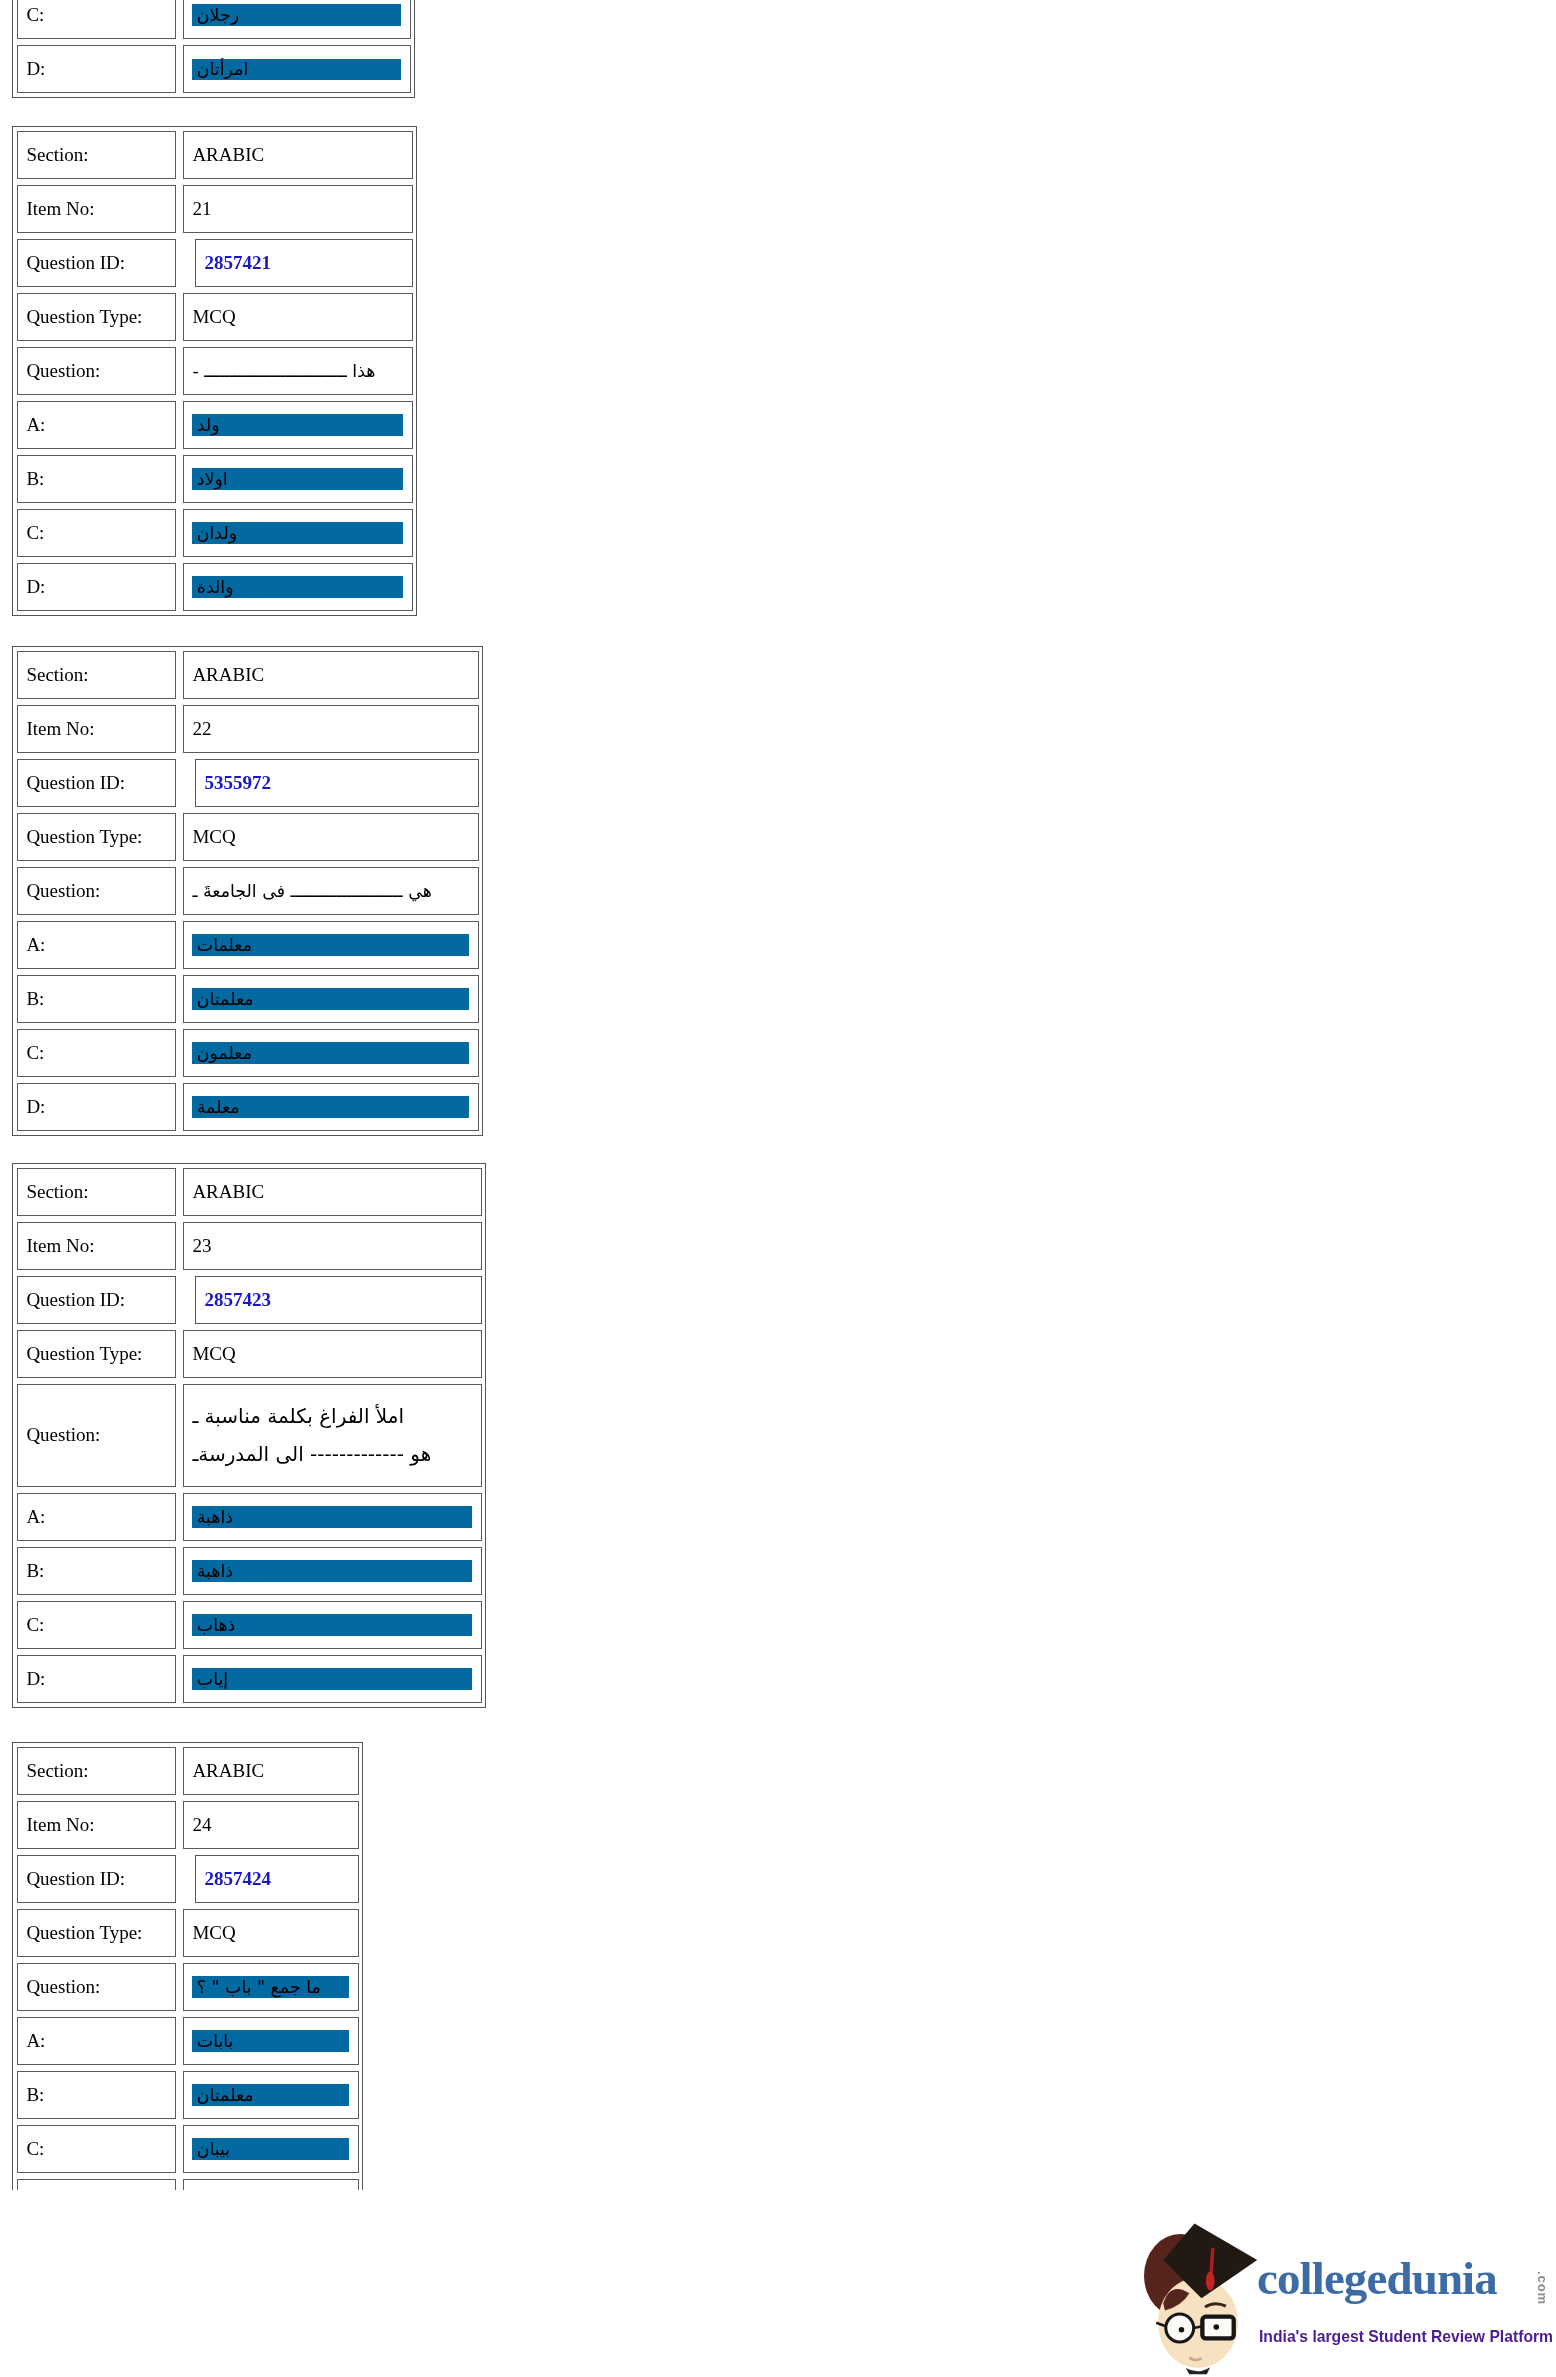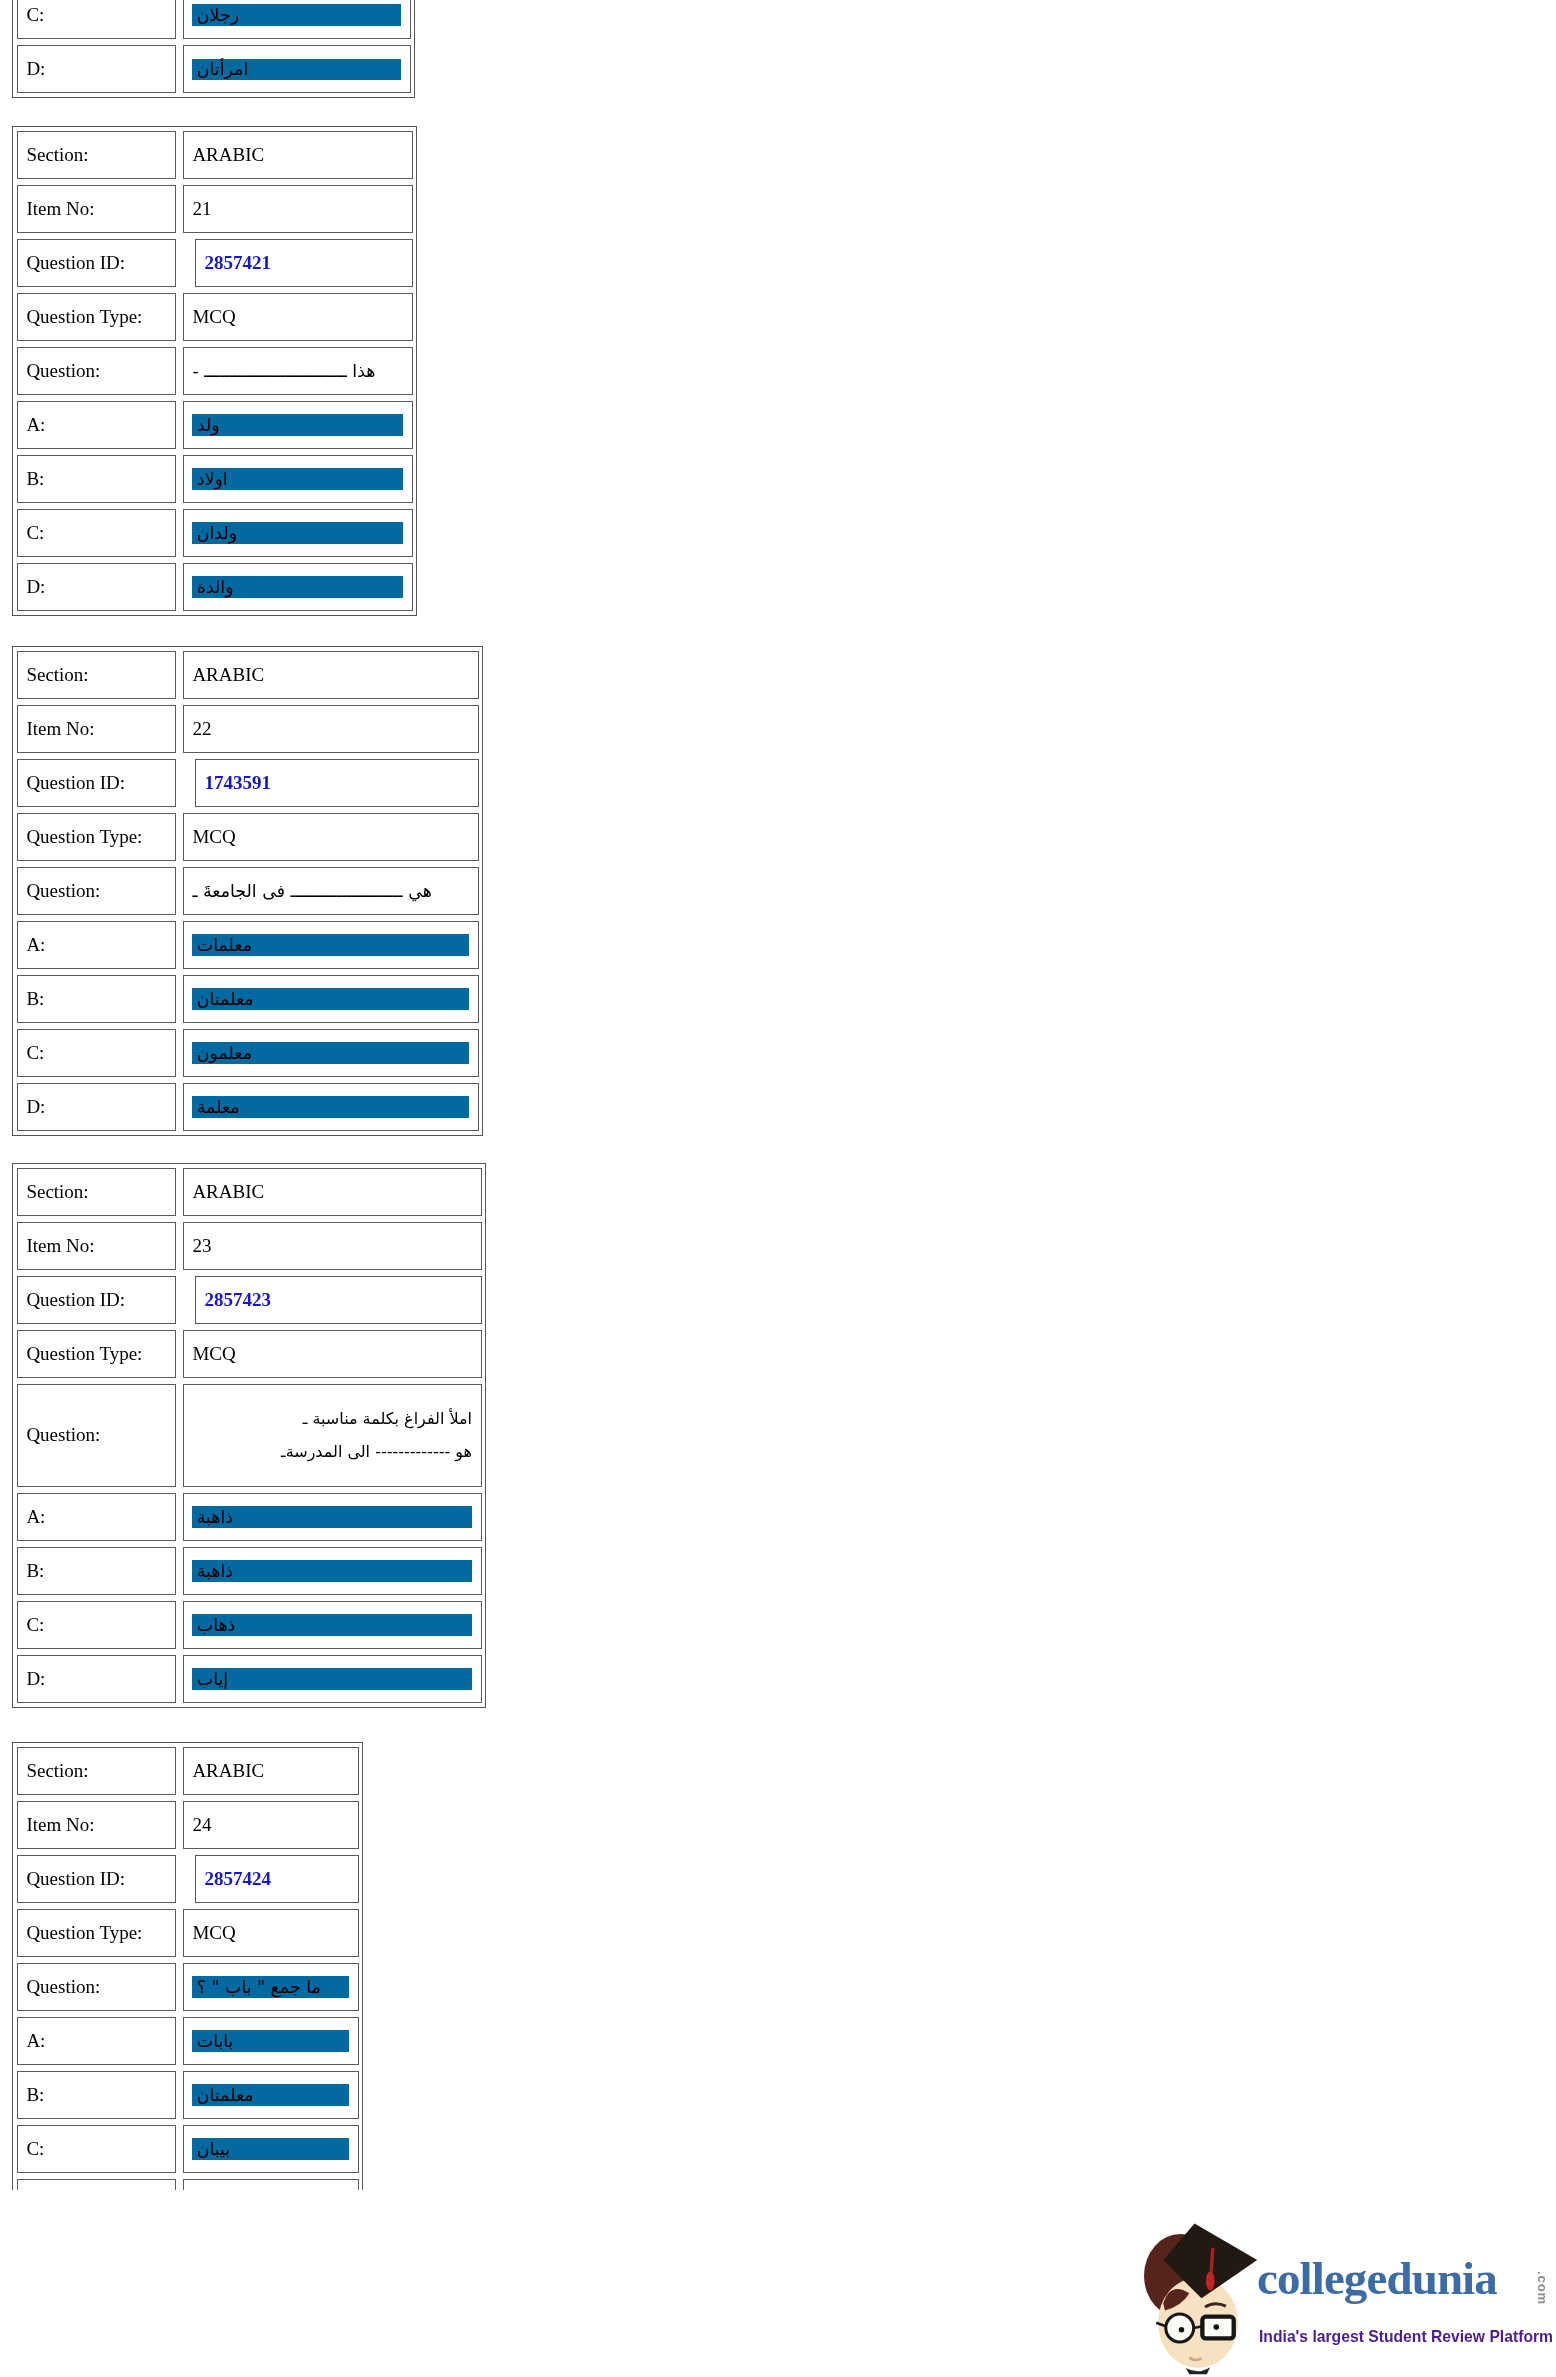--- a/index.html
+++ b/index.html
@@ -49,21 +49,21 @@
     direction:rtl;
     text-align:left;
     font-family:"DejaVu Sans", sans-serif;
     font-size:17.4px;
   }
   .arval .box{
     display:inline-block;
     background:#0369a1;
     padding:0.9px 4.4px;
   }
-  .qline{direction:rtl;text-align:right;font-family:"DejaVu Sans", sans-serif;font-size:16px;}
+  .qline{direction:rtl;text-align:left;font-family:"DejaVu Sans", sans-serif;font-size:20px;}
   .qline.first{margin-bottom:14px;}
   
   .logo{position:absolute;left:1144px;top:2220px;width:413px;height:157px;}
   .brand{
     position:absolute;left:113px;top:35px;
     font-family:Liberation Serif, serif;
     font-weight:bold;font-size:47px;letter-spacing:-0.9px;
     color:#3c6ba6;line-height:1;text-align:center;
   }
   .tld{
@@ -152,21 +152,21 @@
     <div class="trow">
       <div class="cell lab en">Section:</div>
       <div class="cell val en">ARABIC</div>
     </div>
     <div class="trow">
       <div class="cell lab en">Item No:</div>
       <div class="cell val en">22</div>
     </div>
     <div class="trow">
       <div class="cell lab en">Question ID:</div>
-      <div class="cell val en qid">1743591</div>
+      <div class="cell val en qid">5355972</div>
     </div>
     <div class="trow">
       <div class="cell lab en">Question Type:</div>
       <div class="cell val en">MCQ</div>
     </div>
     <div class="trow">
       <div class="cell lab en">Question:</div>
       <div class="cell val arval">
           <span>هي ــــــــــــــــــــــ فى الجامعةَ ـ</span>
         </div>

